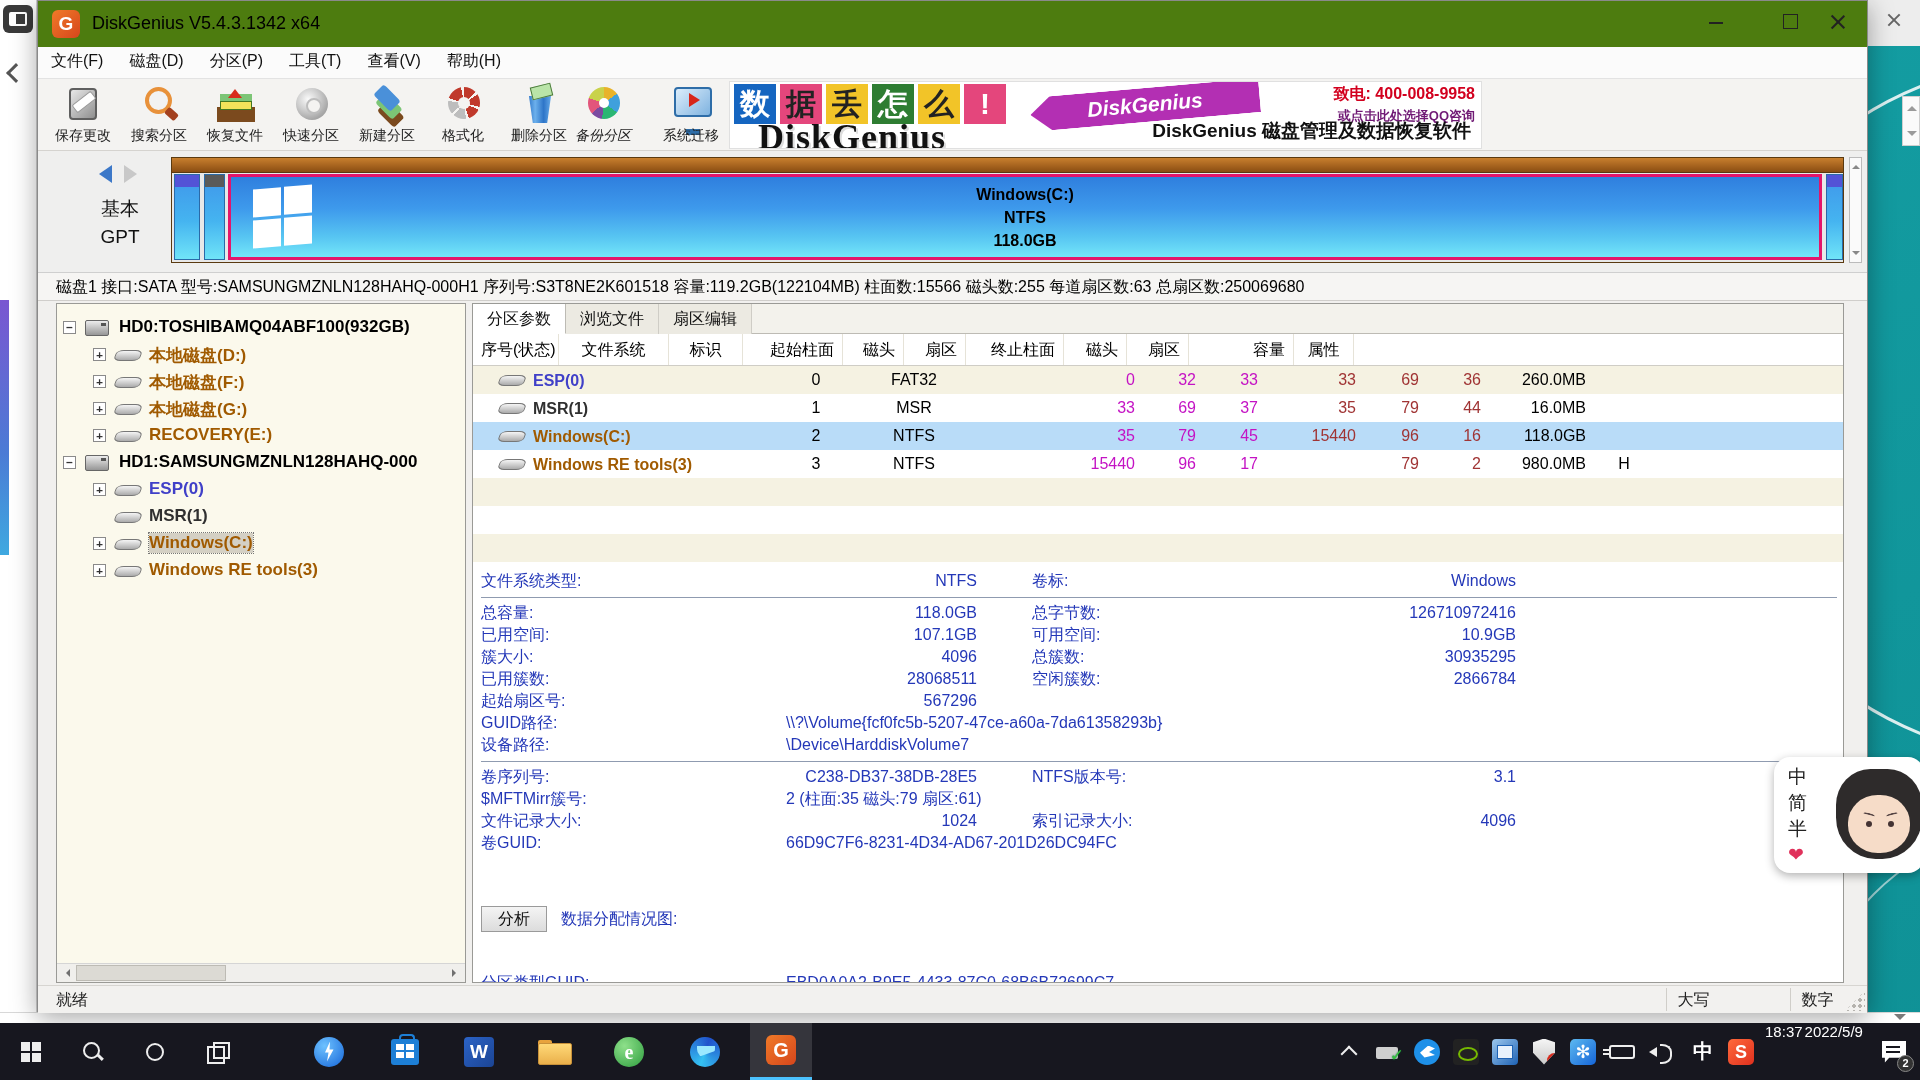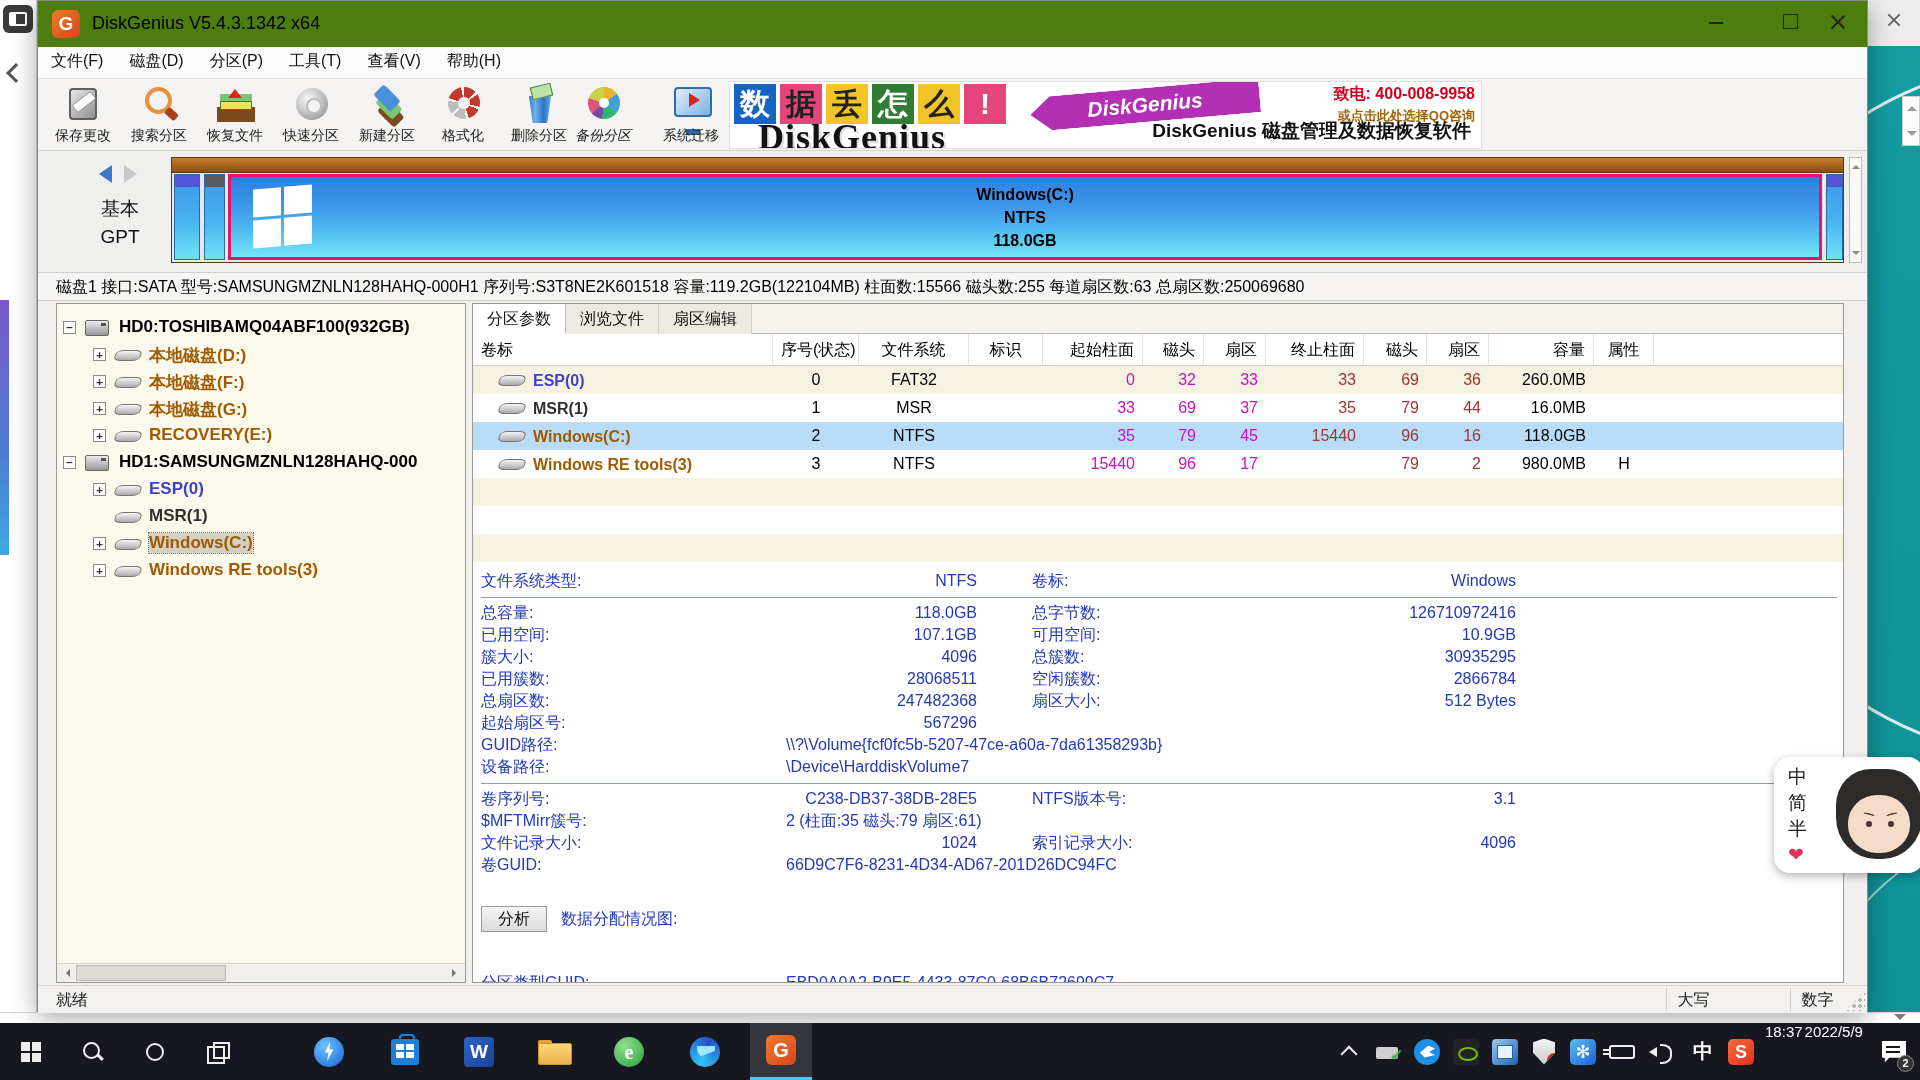--- a/index.html
+++ b/index.html
@@ -67,21 +67,21 @@
   .tbi-migrate::after { content:""; position:absolute; left:20px; top:9px; width:0; height:0; border:7px solid transparent; border-left:11px solid #d8261a; }
 
   
   .ad { position:absolute; left:691px; top:2px; width:753px; height:68px; background:#fff; overflow:hidden; border:1px solid #e0e0e0; }
   .ad-tiles { position:absolute; left:4px; top:2px; display:flex; gap:4px; }
   .ad-tile { width:42px; height:40px; font-weight:700; font-size:30px; text-align:center; line-height:40px; }
   .ad-logo { position:absolute; left:28px; top:34px; font-size:36px; font-weight:700; color:#111; letter-spacing:1px; font-family:"Liberation Serif","DejaVu Serif",serif; text-shadow:2px 2px 0 #ddd; }
   .ad-ribbon { position:absolute; left:300px; top:6px; width:230px; height:34px; background:#b32fb3; color:#fff; font-size:21px; font-weight:700; font-style:italic; text-align:center; line-height:34px; transform:rotate(-5deg); clip-path:polygon(0 50%,9% 0,100% 0,100% 100%,9% 100%); }
   .ad-contact { position:absolute; right:6px; top:2px; text-align:right; }
   .ad-phone { color:#d2001e; font-size:16px; font-weight:700; }
-  .ad-qq { color:#a16207; font-size:13px; font-weight:700; margin-top:2px; }
+  .ad-qq { color:#701a75; font-size:13px; font-weight:700; margin-top:2px; }
   .ad-tagline { position:absolute; right:10px; bottom:4px; color:#111; font-size:19px; font-weight:700; }
 
   
   .diskgraph { position:absolute; left:0; top:150px; width:100%; height:122px; background:#efefee; border-bottom:1px solid #cfcfcf; }
   .dg-nav { position:absolute; left:52px; top:12px; width:60px; height:20px; }
   .dg-nav .la { position:absolute; left:0; top:2px; width:0; height:0; border:9px solid transparent; border-right:13px solid #3c78c8; }
   .dg-nav .ra { position:absolute; left:34px; top:2px; width:0; height:0; border:9px solid transparent; border-left:13px solid #c8c8c8; }
   .dg-type { position:absolute; left:22px; top:44px; width:120px; text-align:center; font-size:19px; color:#111; }
   .dg-type div { line-height:28px; }
   .diskbar { position:absolute; left:133px; top:6px; width:1673px; height:106px; border:1px solid #5a3a10; background:#e8e8e8; }
@@ -424,21 +424,20 @@
         </div>
       </div>
 
     <div class="rightpanel">
       <div class="tabs" id="tab-strip">
           <div class="tab active">分区参数</div>
           <div class="tab">浏览文件</div>
           <div class="tab">扇区编辑</div>
         </div>
       <div class="thead" id="table-head">
-          <div class="th" style="width: 300px; flex: 0 0 auto;">卷标</div>
           <div class="th c-center" style="width: 86px; flex: 0 0 auto;">序号(状态)</div>
           <div class="th c-center" style="width: 110px; flex: 0 0 auto;">文件系统</div>
           <div class="th c-center" style="width: 74px; flex: 0 0 auto;">标识</div>
           <div class="th c-right" style="width: 100px; flex: 0 0 auto;">起始柱面</div>
           <div class="th c-right" style="width: 61px; flex: 0 0 auto;">磁头</div>
           <div class="th c-right" style="width: 62px; flex: 0 0 auto;">扇区</div>
           <div class="th c-right" style="width: 98px; flex: 0 0 auto;">终止柱面</div>
           <div class="th c-right" style="width: 63px; flex: 0 0 auto;">磁头</div>
           <div class="th c-right" style="width: 62px; flex: 0 0 auto;">扇区</div>
           <div class="th c-right" style="width: 105px; flex: 0 0 auto;">容量</div>
@@ -543,26 +542,20 @@
             <span class="det-l2">总簇数:</span>
             <span class="det-v">30935295</span>
           </div>
           <div class="det-row">
             <span>已用簇数:</span>
             <span class="det-v">28068511</span>
             <span class="det-l2">空闲簇数:</span>
             <span class="det-v">2866784</span>
           </div>
           <div class="det-row">
-            <span>总扇区数:</span>
-            <span class="det-v">247482368</span>
-            <span class="det-l2">扇区大小:</span>
-            <span class="det-v">512 Bytes</span>
-          </div>
-          <div class="det-row">
             <span>起始扇区号:</span>
             <span class="det-v">567296</span>
             <span class="det-l2"></span>
             <span class="det-v"></span>
           </div>
           <div class="det-row">
             <span>GUID路径:</span>
             <span class="det-wide">\\?\Volume{fcf0fc5b-5207-47ce-a60a-7da61358293b}</span>
           </div>
           <div class="det-row">

